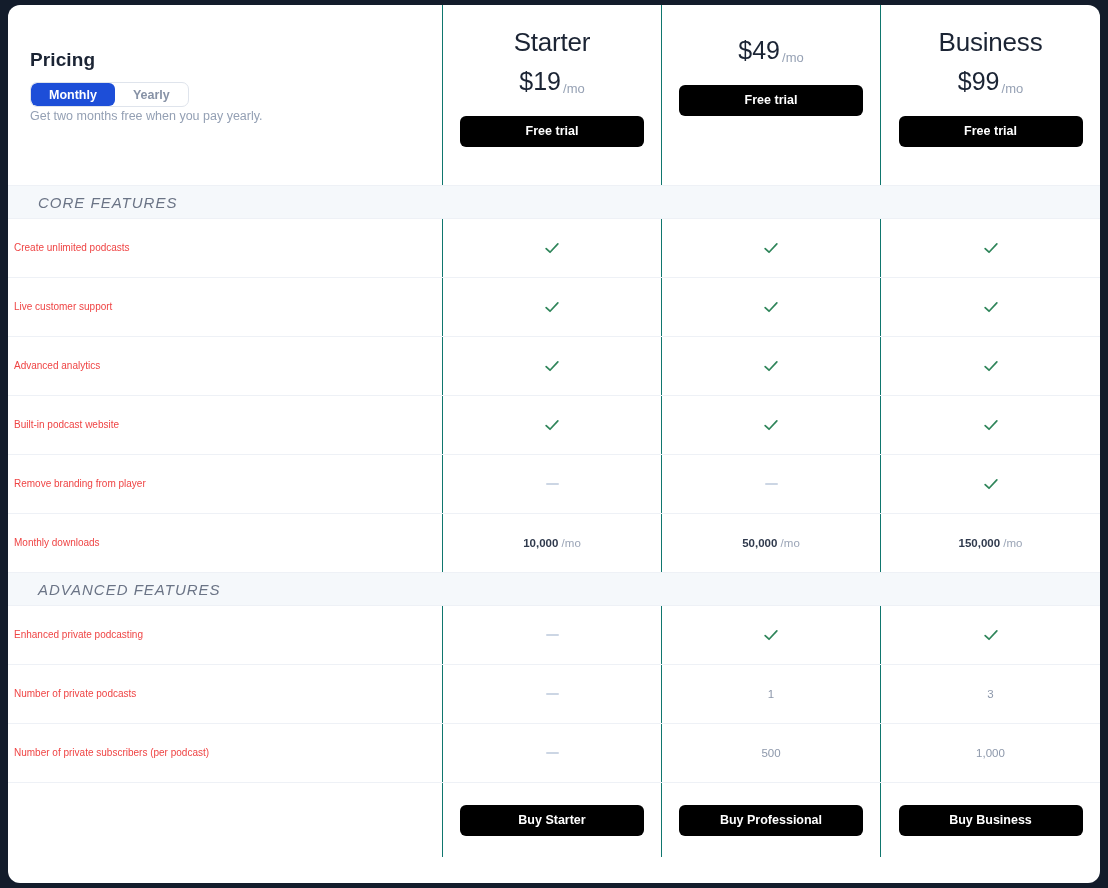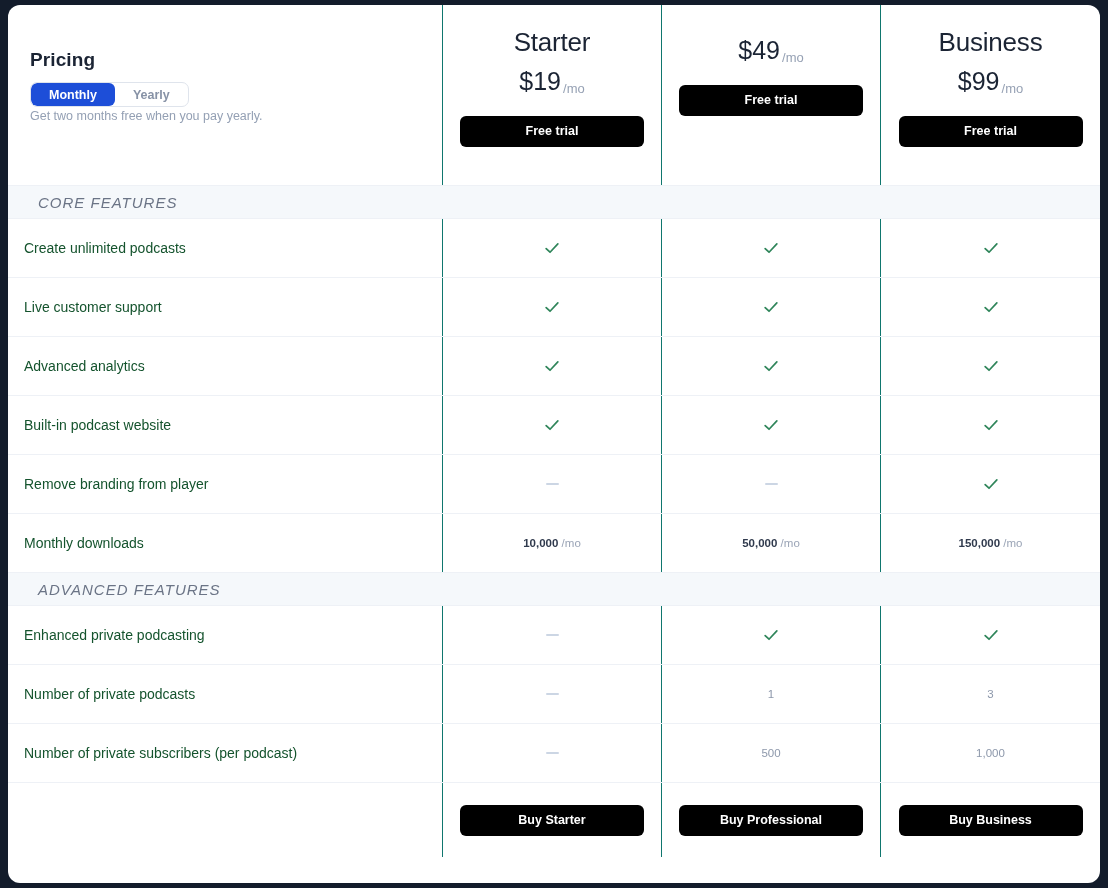--- a/index.html
+++ b/index.html
@@ -149,23 +149,23 @@
     line-height: 33px;
     font-style: italic;
   }
 
   
   .feat-row {
     height: 59px;
     border-bottom: 1px solid #eef1f6;
   }
   .feat-name {
-    font-size: 14px;
-    color: #14532d;
-    padding-left: 16px;
+    font-size: 10px;
+    color: #ef4444;
+    padding-left: 6px;
     line-height: 58px;
   }
   .cell-val {
     font-size: 11.5px;
     color: #8d98ab;
   }
   .cell-val b {
     font-weight: 700;
     color: #303a4d;
     font-size: 11.5px;

